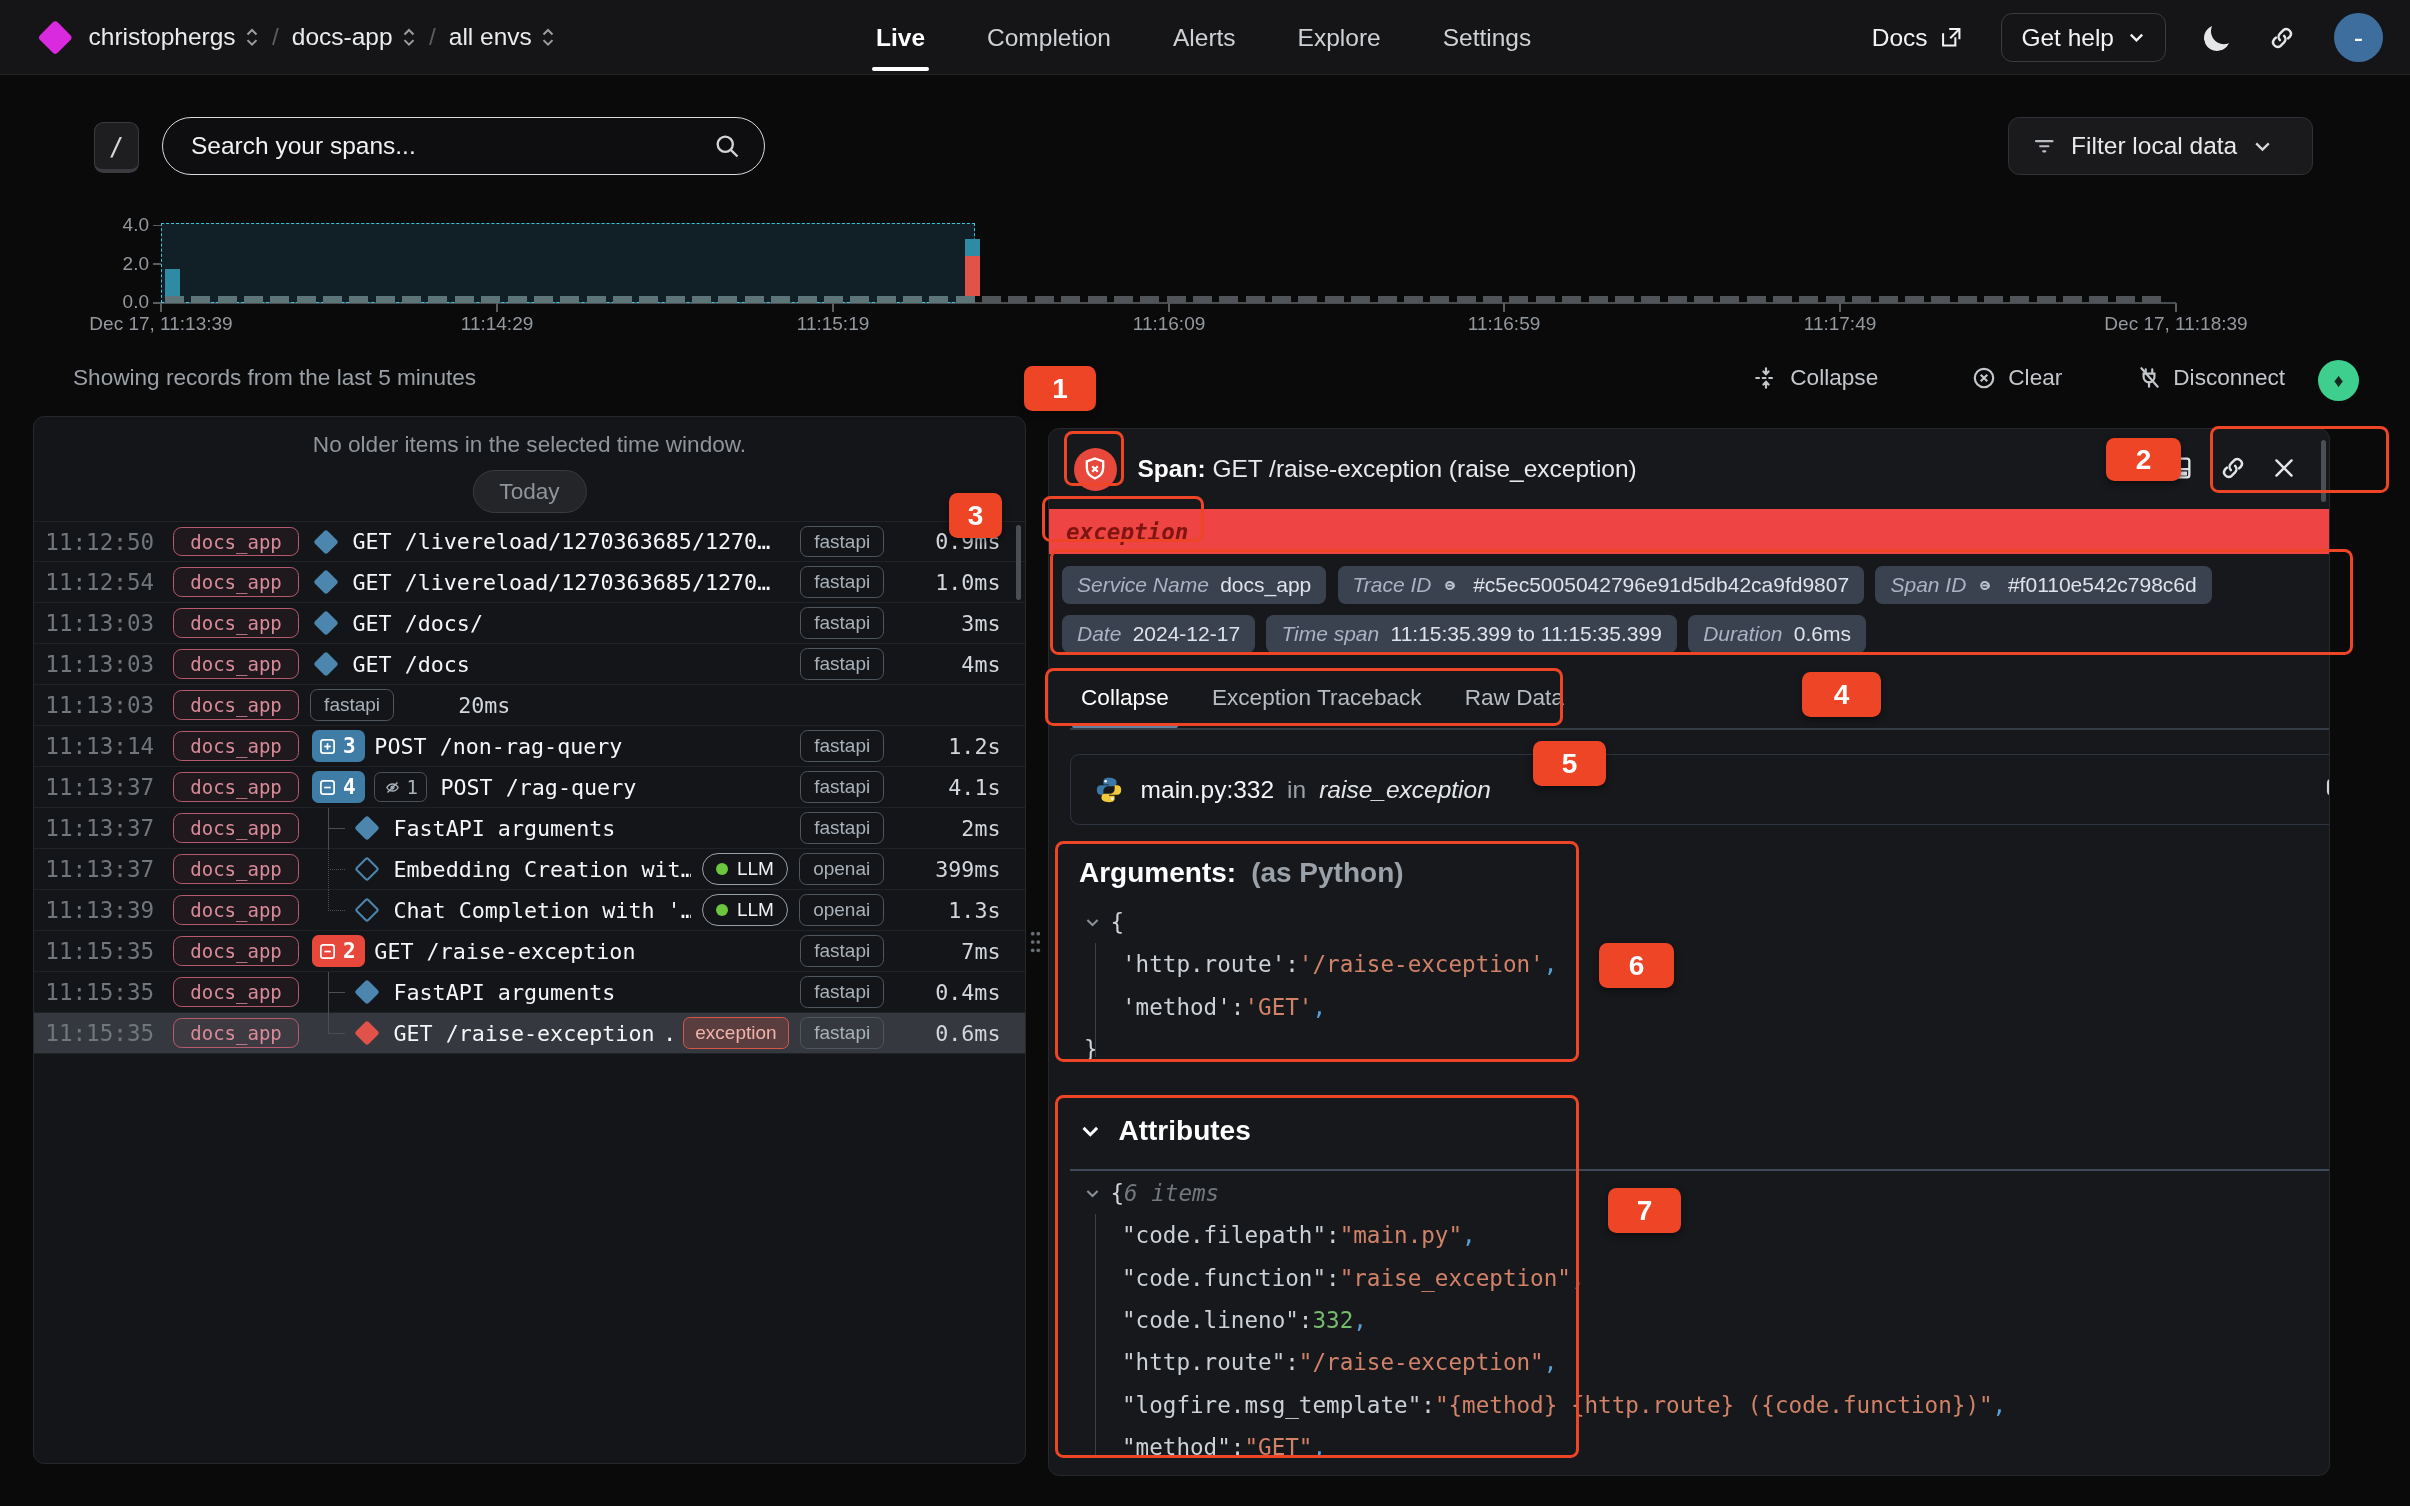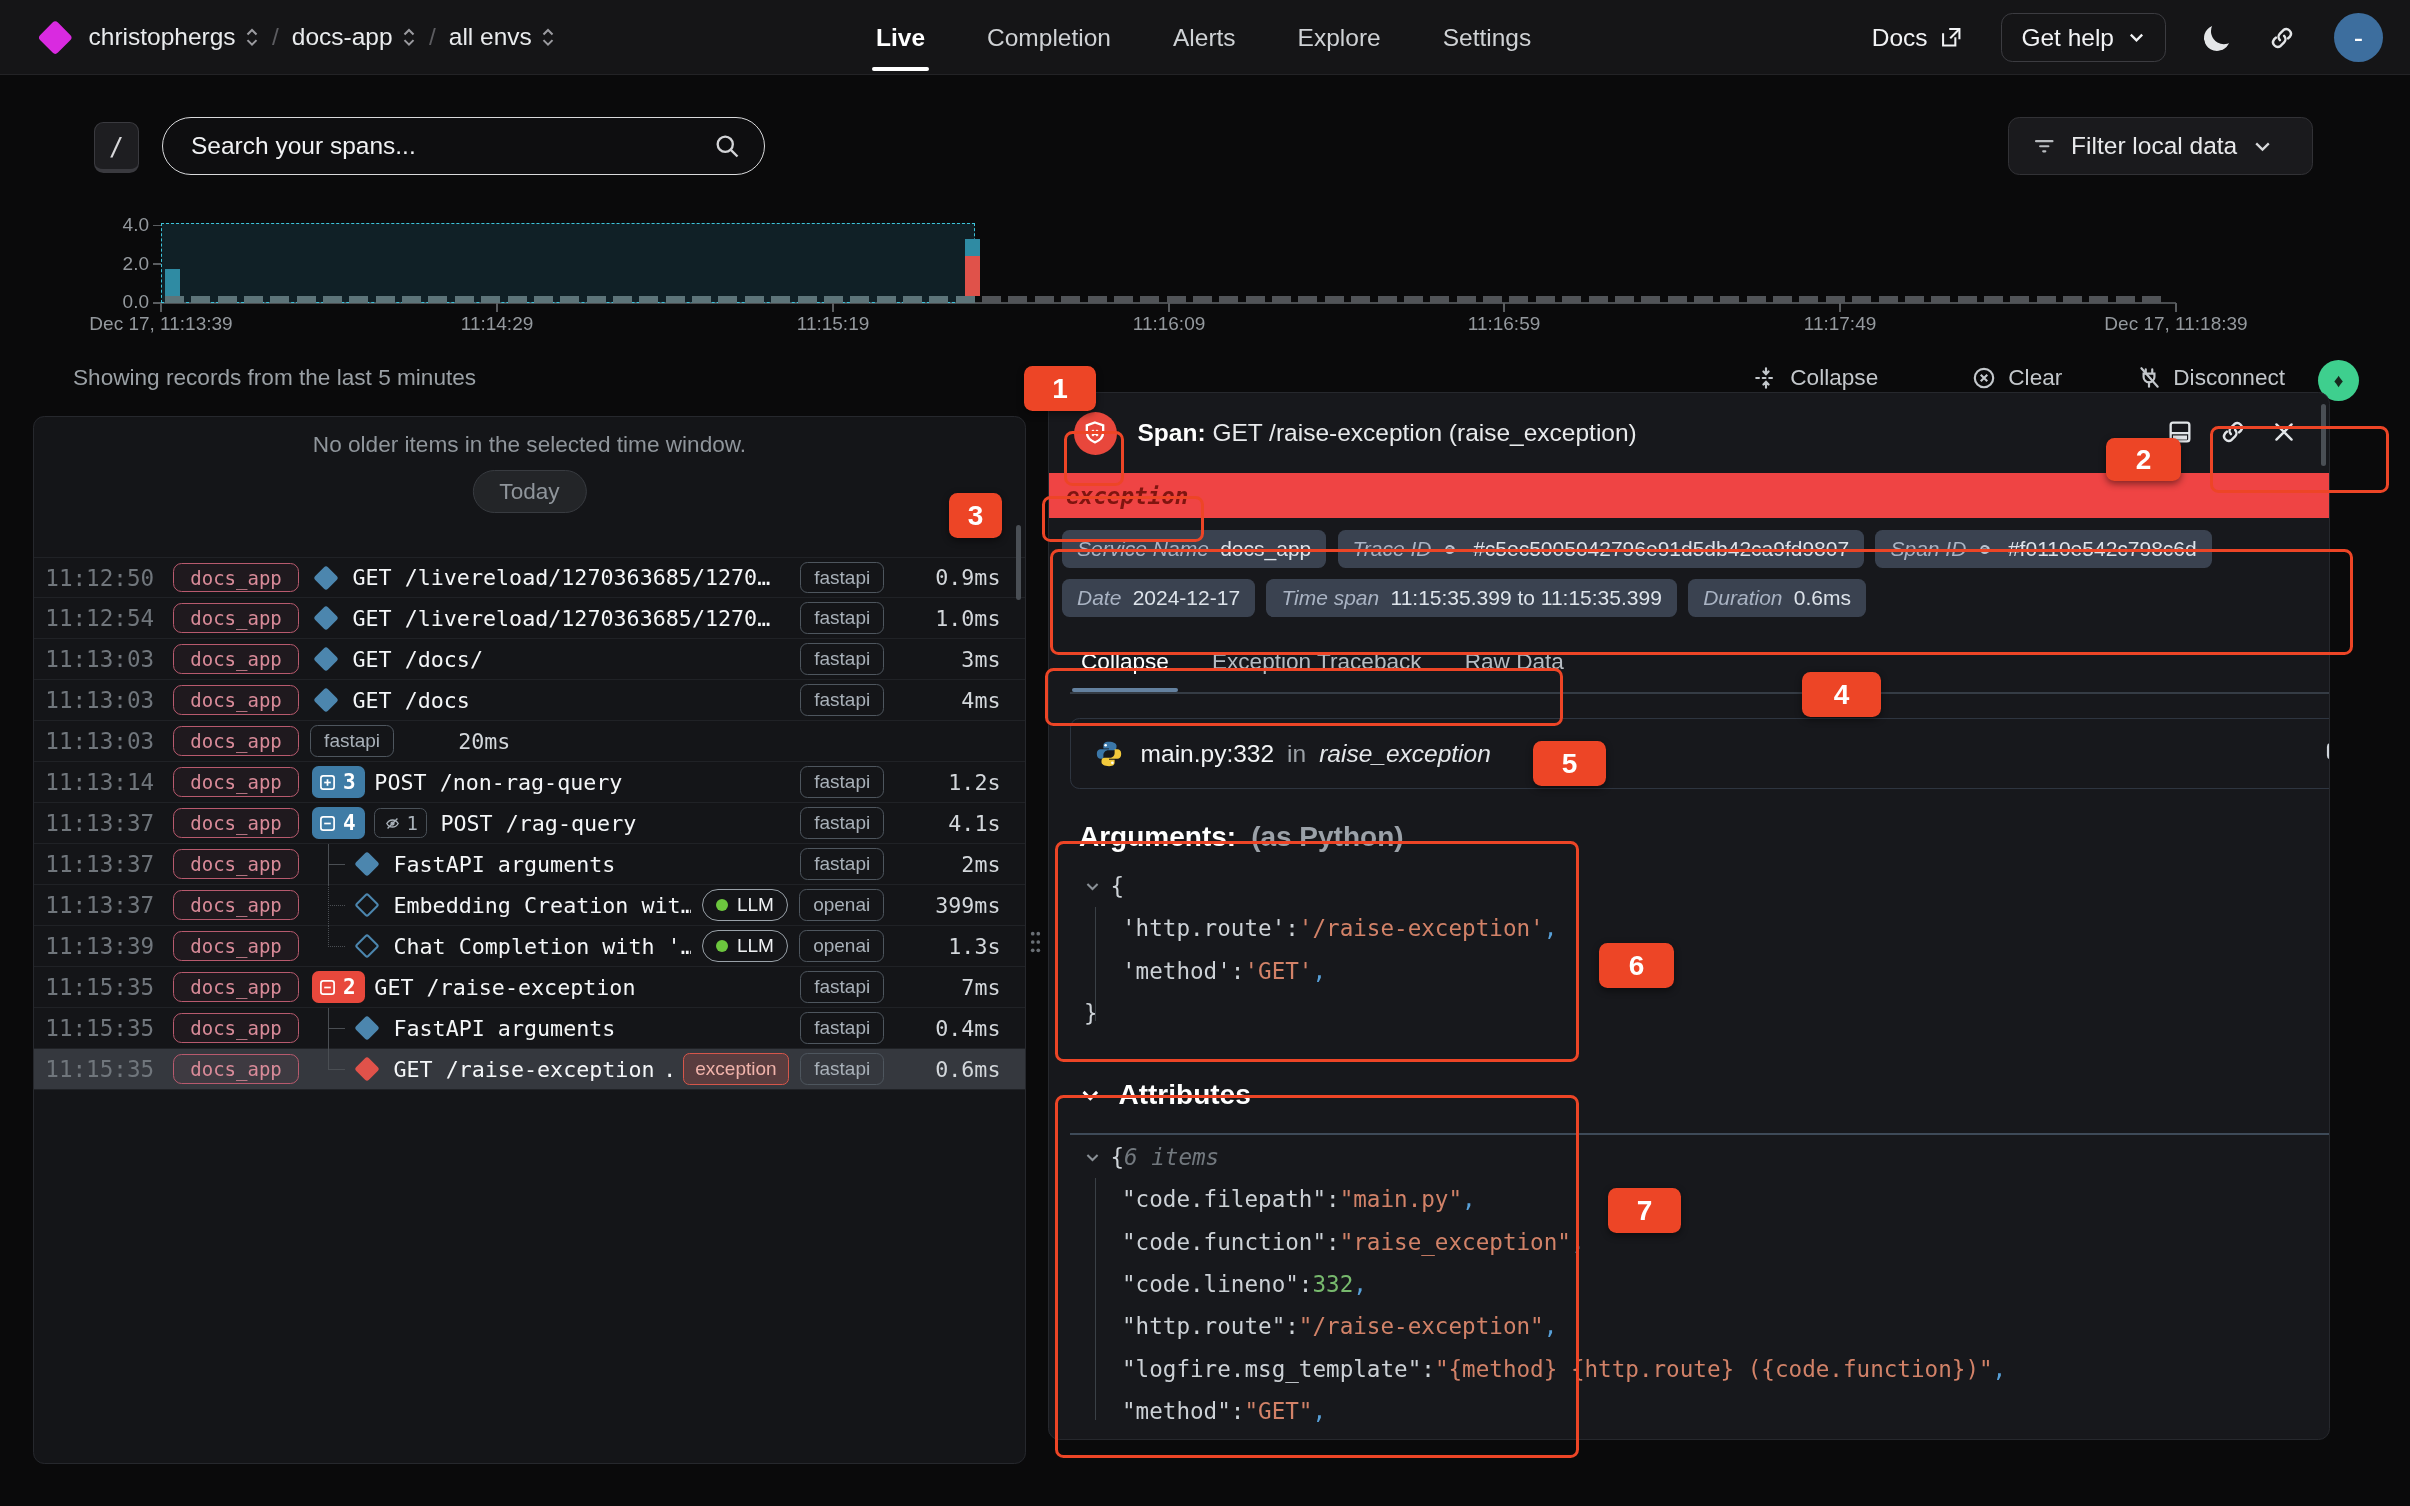--- a/index.html
+++ b/index.html
@@ -44,26 +44,26 @@
   .cbar { position:absolute; }
 
   
   .showing { position:absolute; left:73px; top:365px; font-size:22.6px; color:#9aa0a5; }
   .statbtn { position:absolute; top:365px; display:flex; align-items:center; gap:11.3px; font-size:22.6px; color:#c3c7cb; cursor:pointer; }
   .statusdot { position:absolute; left:2318px; top:360px; width:41px; height:41px; border-radius:50%; background:#3ecf8e; display:flex; align-items:center; justify-content:center; color:#17291f; font-size:19px; }
 
   
   .panel { position:absolute; background:#141518; border:0.9px solid #26282d; border-radius:11.3px; overflow:hidden; }
   #list-panel { left:33px; top:416px; width:993px; height:1048px; }
-  #span-panel { left:1048px; top:392px; width:1282px; height:1048px; background:#17181c; }
+  #span-panel { left:1048px; top:428px; width:1282px; height:1048px; background:#17181c; }
 
   
   .empty-note { position:absolute; left:0; top:15px; width:100%; text-align:center; color:#8f959b; font-size:22.6px; }
   .today-pill { position:absolute; left:50%; top:53px; transform:translateX(-50%); background:#232528; border:0.9px solid #383b40; color:#8f959b; border-radius:22.6px; padding:7.5px 26px; font-size:22.6px; }
-  #rows { position:absolute; left:0; top:104px; width:100%;margin-top:36px; }
+  #rows { position:absolute; left:0; top:104px; width:100%; }
   .row { height:41px; display:flex; align-items:center; border-bottom:0.9px solid #202226; padding:0 24.5px 0 11.3px; position:relative; }
   .row:first-child { border-top:0.9px solid #202226; }
   .row.selected { background:#35383e; }
   .rt { width:113px; color:#70767c; font-family:"DejaVu Sans Mono", monospace; font-size:22.6px; flex:none; }
   .app-pill { margin:0 0 0 15px; border:1.9px solid #b85a6e; color:#d98b99; background:rgba(185,90,110,0.07); border-radius:8.5px; font-family:"DejaVu Sans Mono", monospace; font-size:19px; padding:2.8px 16px; flex:none; }
   .mid { display:flex; align-items:center; flex:1 1 auto; overflow:hidden; margin-left:13px; height:41px; }
   .dia { width:18px; height:18px; transform:rotate(45deg); border-radius:2.8px; flex:none; margin:0 17px 0 5.6px; }
   .dia.fill { background:#4c86ae; }
   .dia.hollow { border:2.8px solid #4c86ae; }
   .dia.red { background:#e0524a; }

